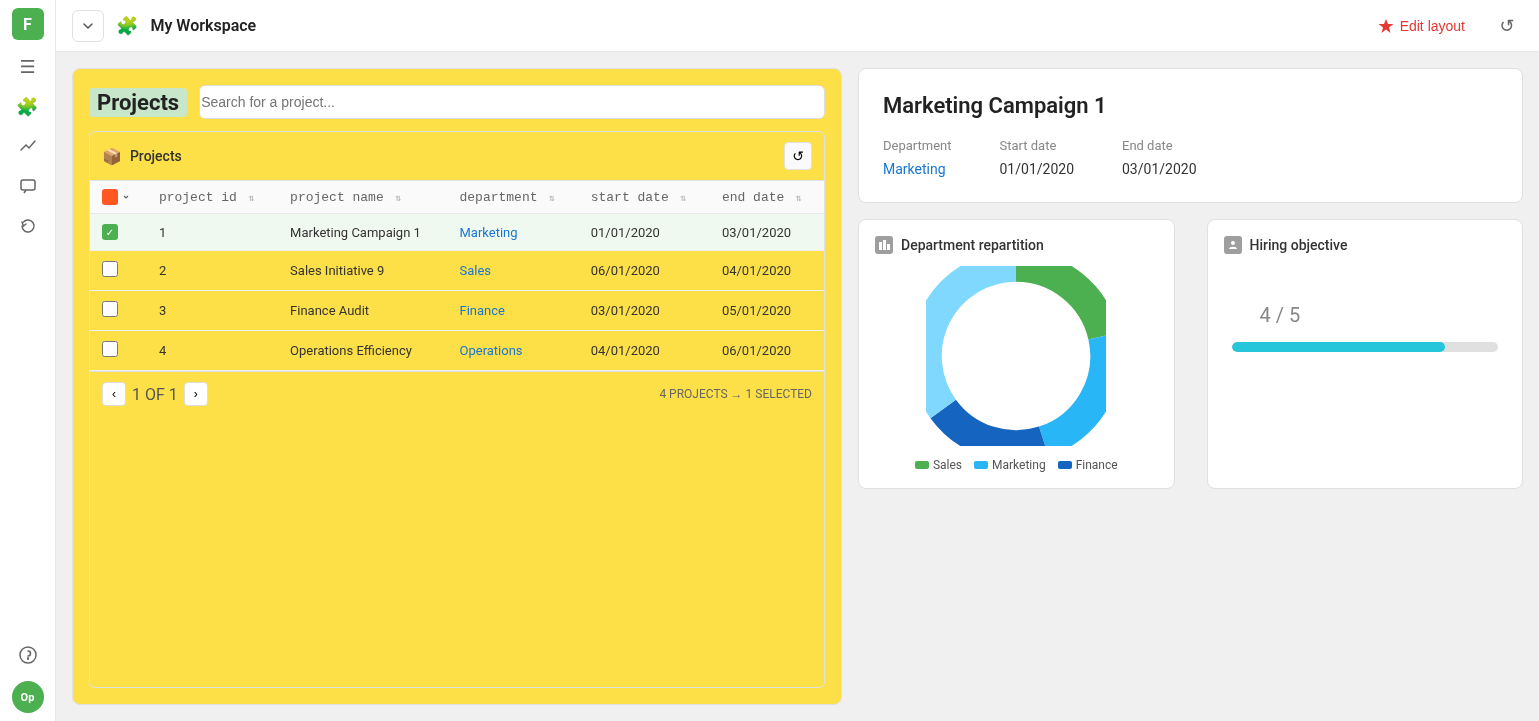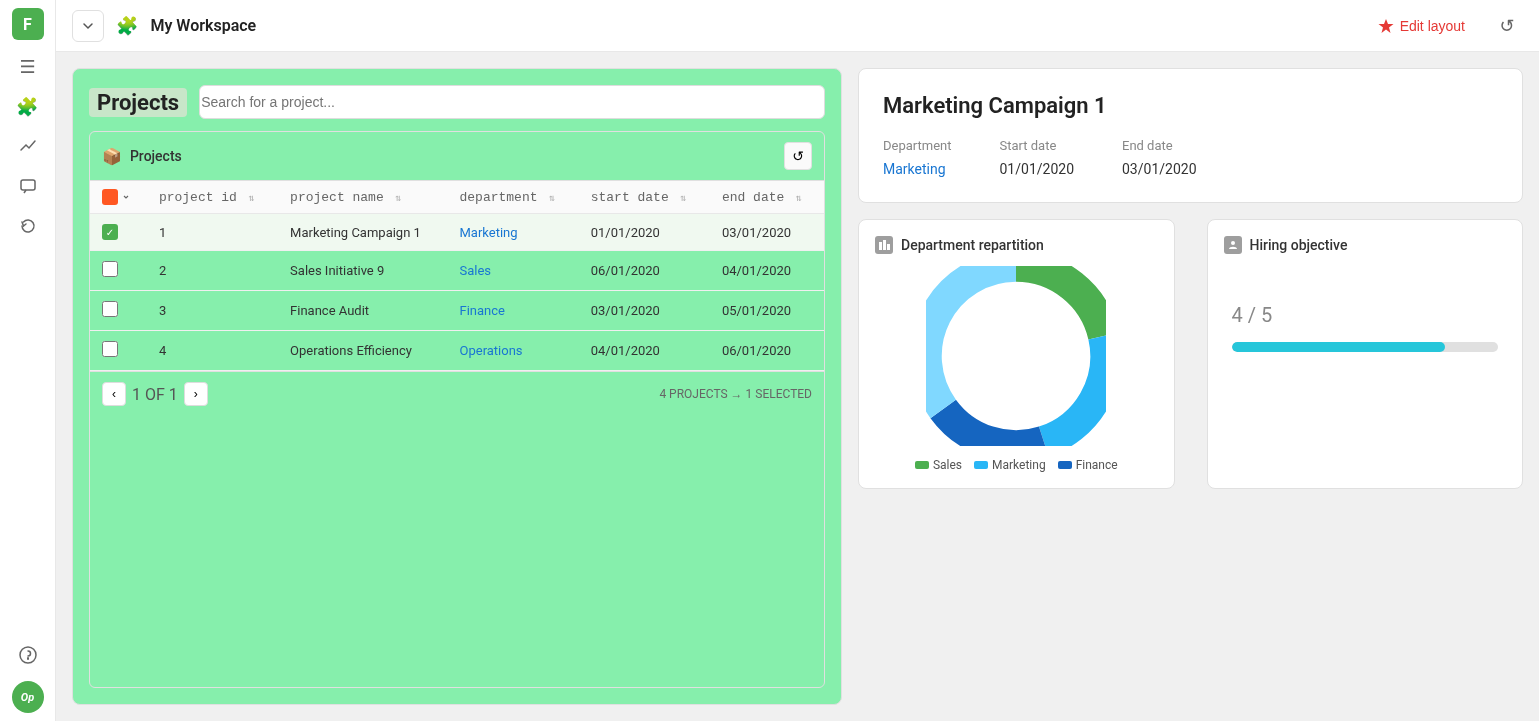--- a/index.html
+++ b/index.html
@@ -60,21 +60,20 @@
       height: 32px;
       border-radius: 50%;
       background: #4CAF50;
       display: flex;
       align-items: center;
       justify-content: center;
       color: white;
       font-size: 11px;
       font-weight: bold;
       cursor: pointer;
-      font-style: italic;
     }
 
     
     .main-container {
       flex: 1;
       display: flex;
       flex-direction: column;
       overflow: hidden;
     }
 
@@ -141,21 +140,21 @@
       flex: 1;
       display: flex;
       gap: 16px;
       padding: 16px;
       overflow: hidden;
     }
 
     
     .left-panel {
       flex: 0 0 770px;
-      background: #86efac;
+      background: #fde047;
       border-radius: 8px;
       border: 1px solid #e0e0e0;
       display: flex;
       flex-direction: column;
       padding: 16px;
       gap: 12px;
     }
     .panel-header {
       display: flex;
       align-items: center;
@@ -405,20 +404,21 @@
       border-radius: 2px;
     }
 
     
     .hiring-number {
       font-size: 48px;
       font-weight: 700;
       color: #333;
       line-height: 1;
       margin-bottom: 4px;
+      margin-left: 28px;
     }
     .hiring-number span {
       font-size: 20px;
       font-weight: 400;
       color: #888;
     }
     .progress-bar-bg {
       height: 10px;
       background: #e0e0e0;
       border-radius: 5px;

